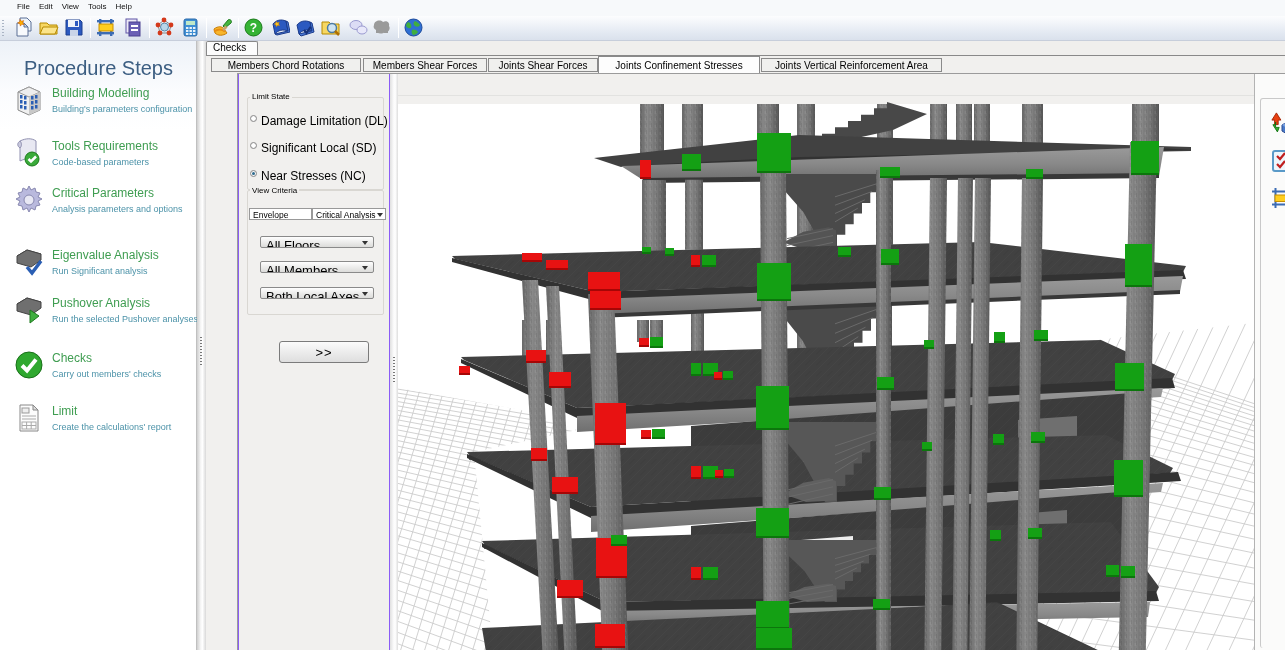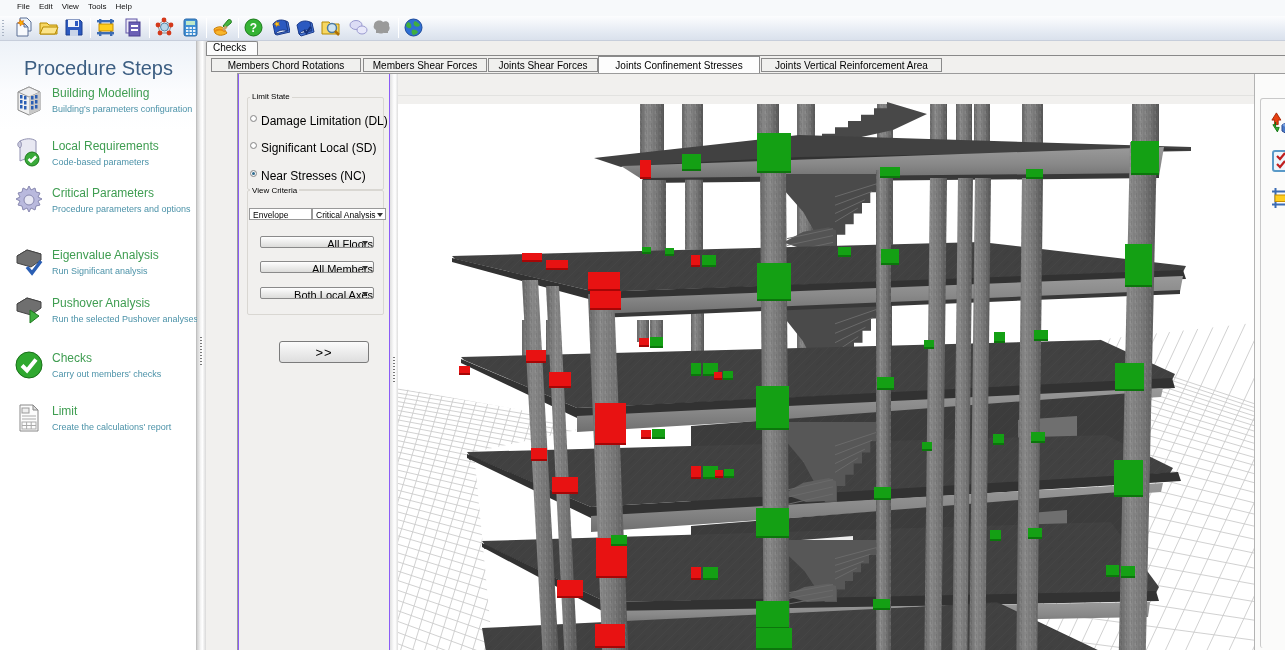--- a/index.html
+++ b/index.html
@@ -20,21 +20,21 @@
 .stab{position:absolute;top:2px;height:14px;background:#f0f0ee;border:1px solid #8a8a8a;font-size:10px;padding-top:1px;color:#000;text-align:center;}
 .stabsel{top:0px;height:17px;background:#fdfdfd;z-index:3;border-bottom:none;padding-top:3px;}
 #subpage{position:absolute;left:1px;top:17px;width:1077px;height:578px;background:#8b5cf6;border:1px solid #9b9b9b;border-bottom:none;margin-left:30px;}
 #params{position:absolute;left:1px;top:0px;width:150px;height:578px;background:#f1f0ee;}
 .gbox{position:absolute;border:1px solid #d9d7d2;border-radius:2px;}
 .glab{position:absolute;font-size:8px;color:#000;background:#f1f0ee;padding:0 2px;}
 .radio{position:absolute;width:7px;height:7px;border-radius:50%;border:1px solid #8a8a8a;background:radial-gradient(#fff 40%,#ddd);}
 .radio.on::after{content:"";position:absolute;left:1px;top:1px;width:3px;height:3px;border-radius:50%;background:#2d6a8d;}
 .rlab{position:absolute;font-size:12px;color:#000;white-space:nowrap;}
 .combo{position:absolute;height:12px;border:1px solid #999;background:#fff;font-size:8.5px;padding:1px 0 0 3px;white-space:nowrap;overflow:hidden;}
-.drop{position:absolute;height:12px;border:1px solid #8a8a8a;border-radius:2px;background:linear-gradient(#fefefe,#dcdcda);font-size:11px;padding:1px 0 0 5px;white-space:nowrap;overflow:hidden;text-align:right;}
+.drop{position:absolute;height:12px;border:1px solid #8a8a8a;border-radius:2px;background:linear-gradient(#fefefe,#dcdcda);font-size:13px;padding:1px 0 0 5px;white-space:nowrap;overflow:hidden;}
 .arr{position:absolute;right:5px;top:4px;width:0;height:0;border-left:3px solid transparent;border-right:3px solid transparent;border-top:4px solid #333;}
 #gobtn{position:absolute;left:40px;top:267px;width:90px;height:22px;border:1px solid #7b7b7b;border-radius:3px;background:linear-gradient(#fbfbfb,#dedede);font-size:13px;text-align:center;letter-spacing:1px;padding-top:3px;}
 #split2{position:absolute;left:152px;top:0px;width:8px;height:578px;background:linear-gradient(90deg,#e0e0e0,#fafafa 45%,#ffffff 65%,#dddddd);}
 #canvas{position:absolute;left:160px;top:0px;width:856px;height:578px;background:#f1f0ee;}
 #rpanel{position:absolute;left:1016px;top:0px;width:61px;height:578px;background:#fbfbfa;border-left:1px solid #b3b3b3;}
 #rpanel .inner{position:absolute;left:5px;top:24px;width:52px;height:550px;border:1px solid #c9c9c9;border-radius:3px;border-bottom:none;}
 </style></head><body>
 <div id="menubar"><span>File</span><span>Edit</span><span>View</span><span>Tools</span><span>Help</span></div>
 <div id="toolbar">
     <div class="tbi" style="left:13px"><svg width="21" height="21" viewBox="0 0 21 21">
@@ -162,30 +162,30 @@
       <div class="t" style="left:52px;top:45px">Building Modelling</div>
       <div class="s" style="left:52px;top:63px">Building's parameters configuration</div>
     </div>
     <div class="pitem">
       <svg width="30" height="32" viewBox="0 0 30 32" style="left:14px;top:96px">
         <path d="M6 4c6-3 12-3 16 0v20c-4-3-10-3-16 0z" fill="#e8e8f2" stroke="#9090b0"></path>
         <path d="M6 4c2 2 2 5 0 7-3-2-3-5 0-7z" fill="#c8c8dd" stroke="#9090b0"></path>
         <circle cx="18" cy="22" r="7" fill="#3aaa3a" stroke="#1a7a1a"></circle>
         <path d="M14.5 22l2.5 2.5 5-5" stroke="#fff" stroke-width="2.5" fill="none"></path>
       </svg>
-      <div class="t" style="left:52px;top:98px">Local Requirements</div>
+      <div class="t" style="left:52px;top:98px">Tools Requirements</div>
       <div class="s" style="left:52px;top:116px">Code-based parameters</div>
     </div>
     <div class="pitem">
       <svg width="30" height="32" viewBox="0 0 30 32" style="left:14px;top:143px">
         <path d="M15 2l2 4 4-2 1 4 4 1-2 4 4 2-4 2 2 4-4 1-1 4-4-2-2 4-2-4-4 2-1-4-4-1 2-4-4-2 4-2-2-4 4-1 1-4 4 2z" fill="#b9b9dd" stroke="#8888b0"></path>
         <circle cx="15" cy="16" r="5" fill="#e8e8f4" stroke="#8888b0"></circle>
       </svg>
       <div class="t" style="left:52px;top:145px">Critical Parameters</div>
-      <div class="s" style="left:52px;top:163px">Procedure parameters and options</div>
+      <div class="s" style="left:52px;top:163px">Analysis parameters and options</div>
     </div>
     <div class="pitem">
       <svg width="30" height="32" viewBox="0 0 30 32" style="left:14px;top:205px">
         <path d="M3 10l10-6 14 4-10 7z" fill="#9a9a9a" stroke="#555"></path>
         <path d="M3 10l10-6 14 4v6l-10 7-14-4z" fill="#6f6f6f" stroke="#444"></path>
         <path d="M13 21l5 6 9-12" stroke="#2b5fb4" stroke-width="3.5" fill="none"></path>
       </svg>
       <div class="t" style="left:52px;top:207px">Eigenvalue Analysis</div>
       <div class="s" style="left:52px;top:225px">Run Significant analysis</div>
     </div>

